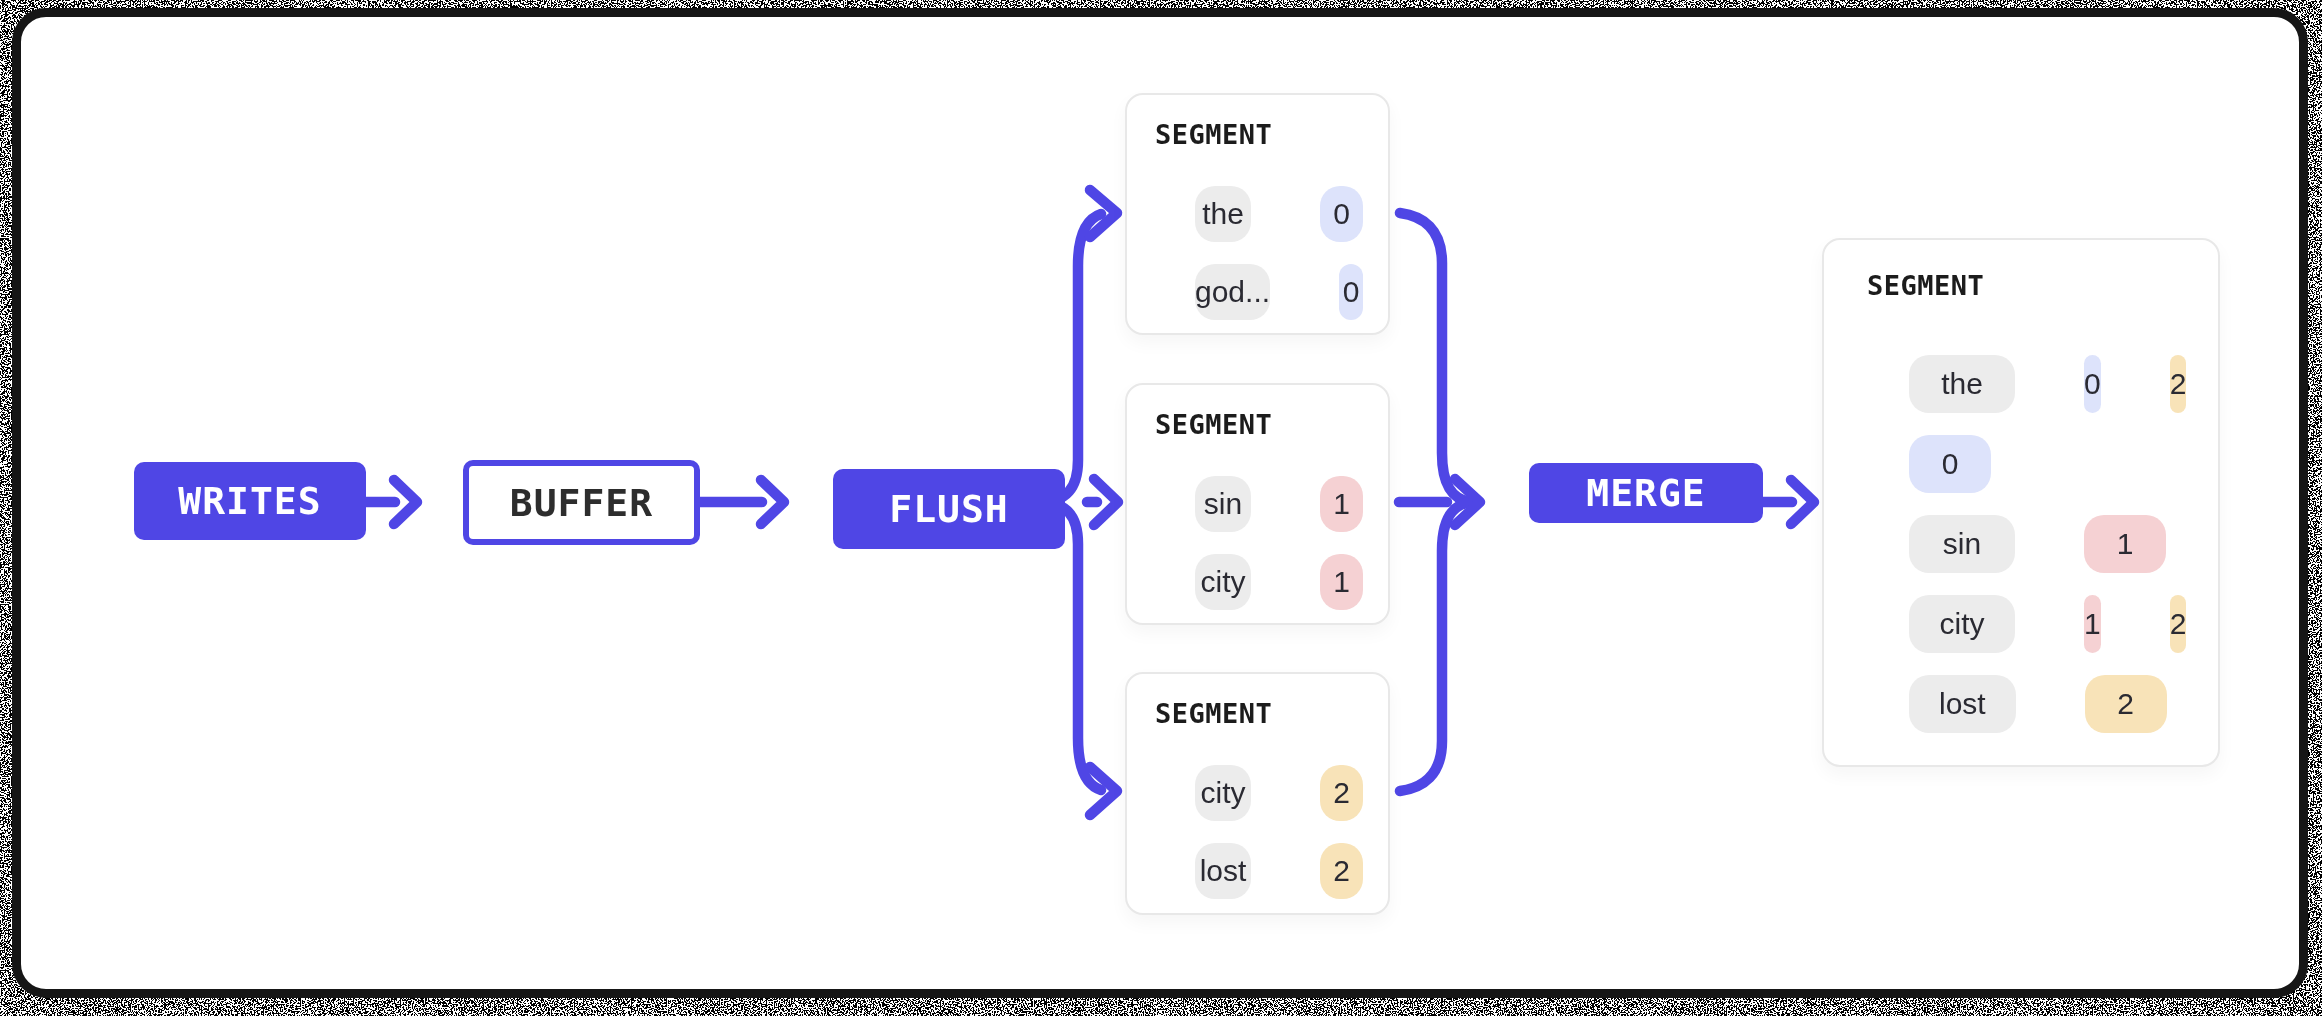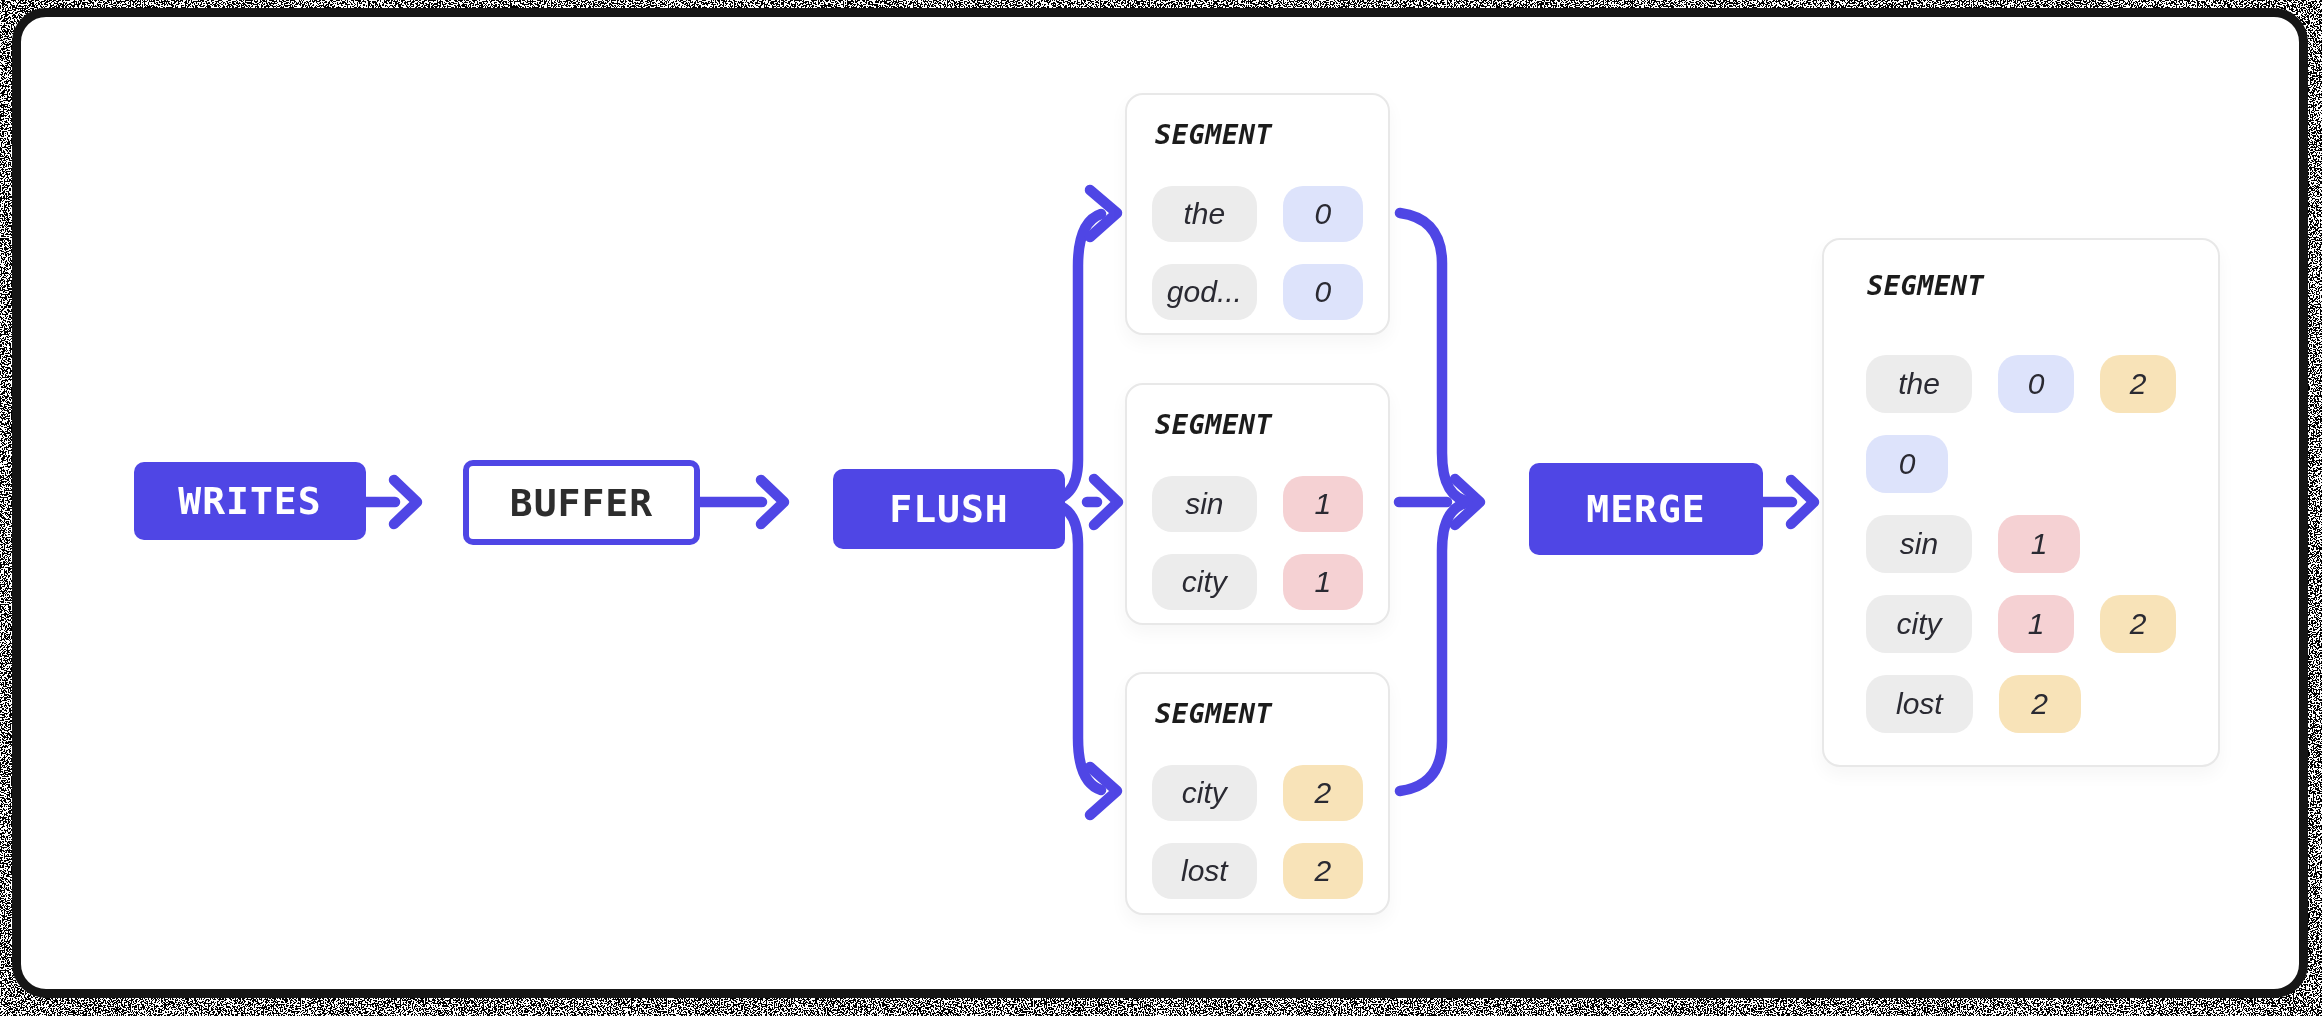--- a/index.html
+++ b/index.html
@@ -35,32 +35,32 @@
     margin-left:40px;
   }
   .node.solid{background:var(--accent);color:#ffffff;}
   .node.outline{background:#ffffff;color:#2D2D2D;border:6px solid var(--accent);}
 
   .card{
     position:absolute;box-sizing:border-box;background:#ffffff;
     border:2px solid var(--card-border);border-radius:18px;
     box-shadow:0 8px 18px rgba(0,0,0,0.04);
     padding:24px 25px;
-    font-style:italic;
   }
   .card-title{
     font-family:"DejaVu Sans Mono", monospace;font-weight:bold;font-size:27px;
     line-height:1;color:#1C1C1C;margin:2px 0 38px 3px;letter-spacing:0.5px;
   }
   .rows{display:flex;flex-direction:column;gap:22px;}
   .row{display:flex;gap:26px;align-items:center;}
   .chip{
     display:flex;align-items:center;justify-content:center;
     height:56px;border-radius:20px;font-size:30px;color:var(--text-dark);
     box-sizing:border-box;
+    margin-left:43px;
   }
   .chip.word{background:var(--chip-word);width:107px;padding:0;}
   .chip.num{width:82px;}
   .chip.blue{background:var(--chip-blue);}
   .chip.pink{background:var(--chip-pink);}
   .chip.yellow{background:var(--chip-yellow);}
 
   .card.merged{padding:32px 42px;}
   .merged .card-title{margin:0 0 56px 1px;}
   .merged .chip{height:58px;}
@@ -110,21 +110,21 @@
     <path class="arrow" d="M1729 502 H1792"></path>
     <path class="arrow" d="M1791 480 L1814 502 L1791 524"></path>
   </svg>
 
   <div class="node solid" style="left:94px;top:462px;width:232px;height:78px;">WRITES</div>
 
   <div class="node outline" style="left:423px;top:460px;width:237px;height:85px;">BUFFER</div>
 
   <div class="node solid" style="left:793px;top:469px;width:232px;height:80px;">FLUSH</div>
 
-  <div class="node solid" style="left:1489px;top:463px;width:234px;height:92px;">MERGE</div>
+  <div class="node solid" style="left:1489px;top:463px;width:234px;height:60px;">MERGE</div>
 
   <div class="card seg" style="left:1125px;top:93px;width:265px;height:242px;">
     <div class="card-title">SEGMENT</div>
     <div class="rows">
         <div class="row">
           <span class="chip word">the</span>
           <span class="chip num blue">0</span>
         </div>
         <div class="row">
           <span class="chip word">god...</span>

